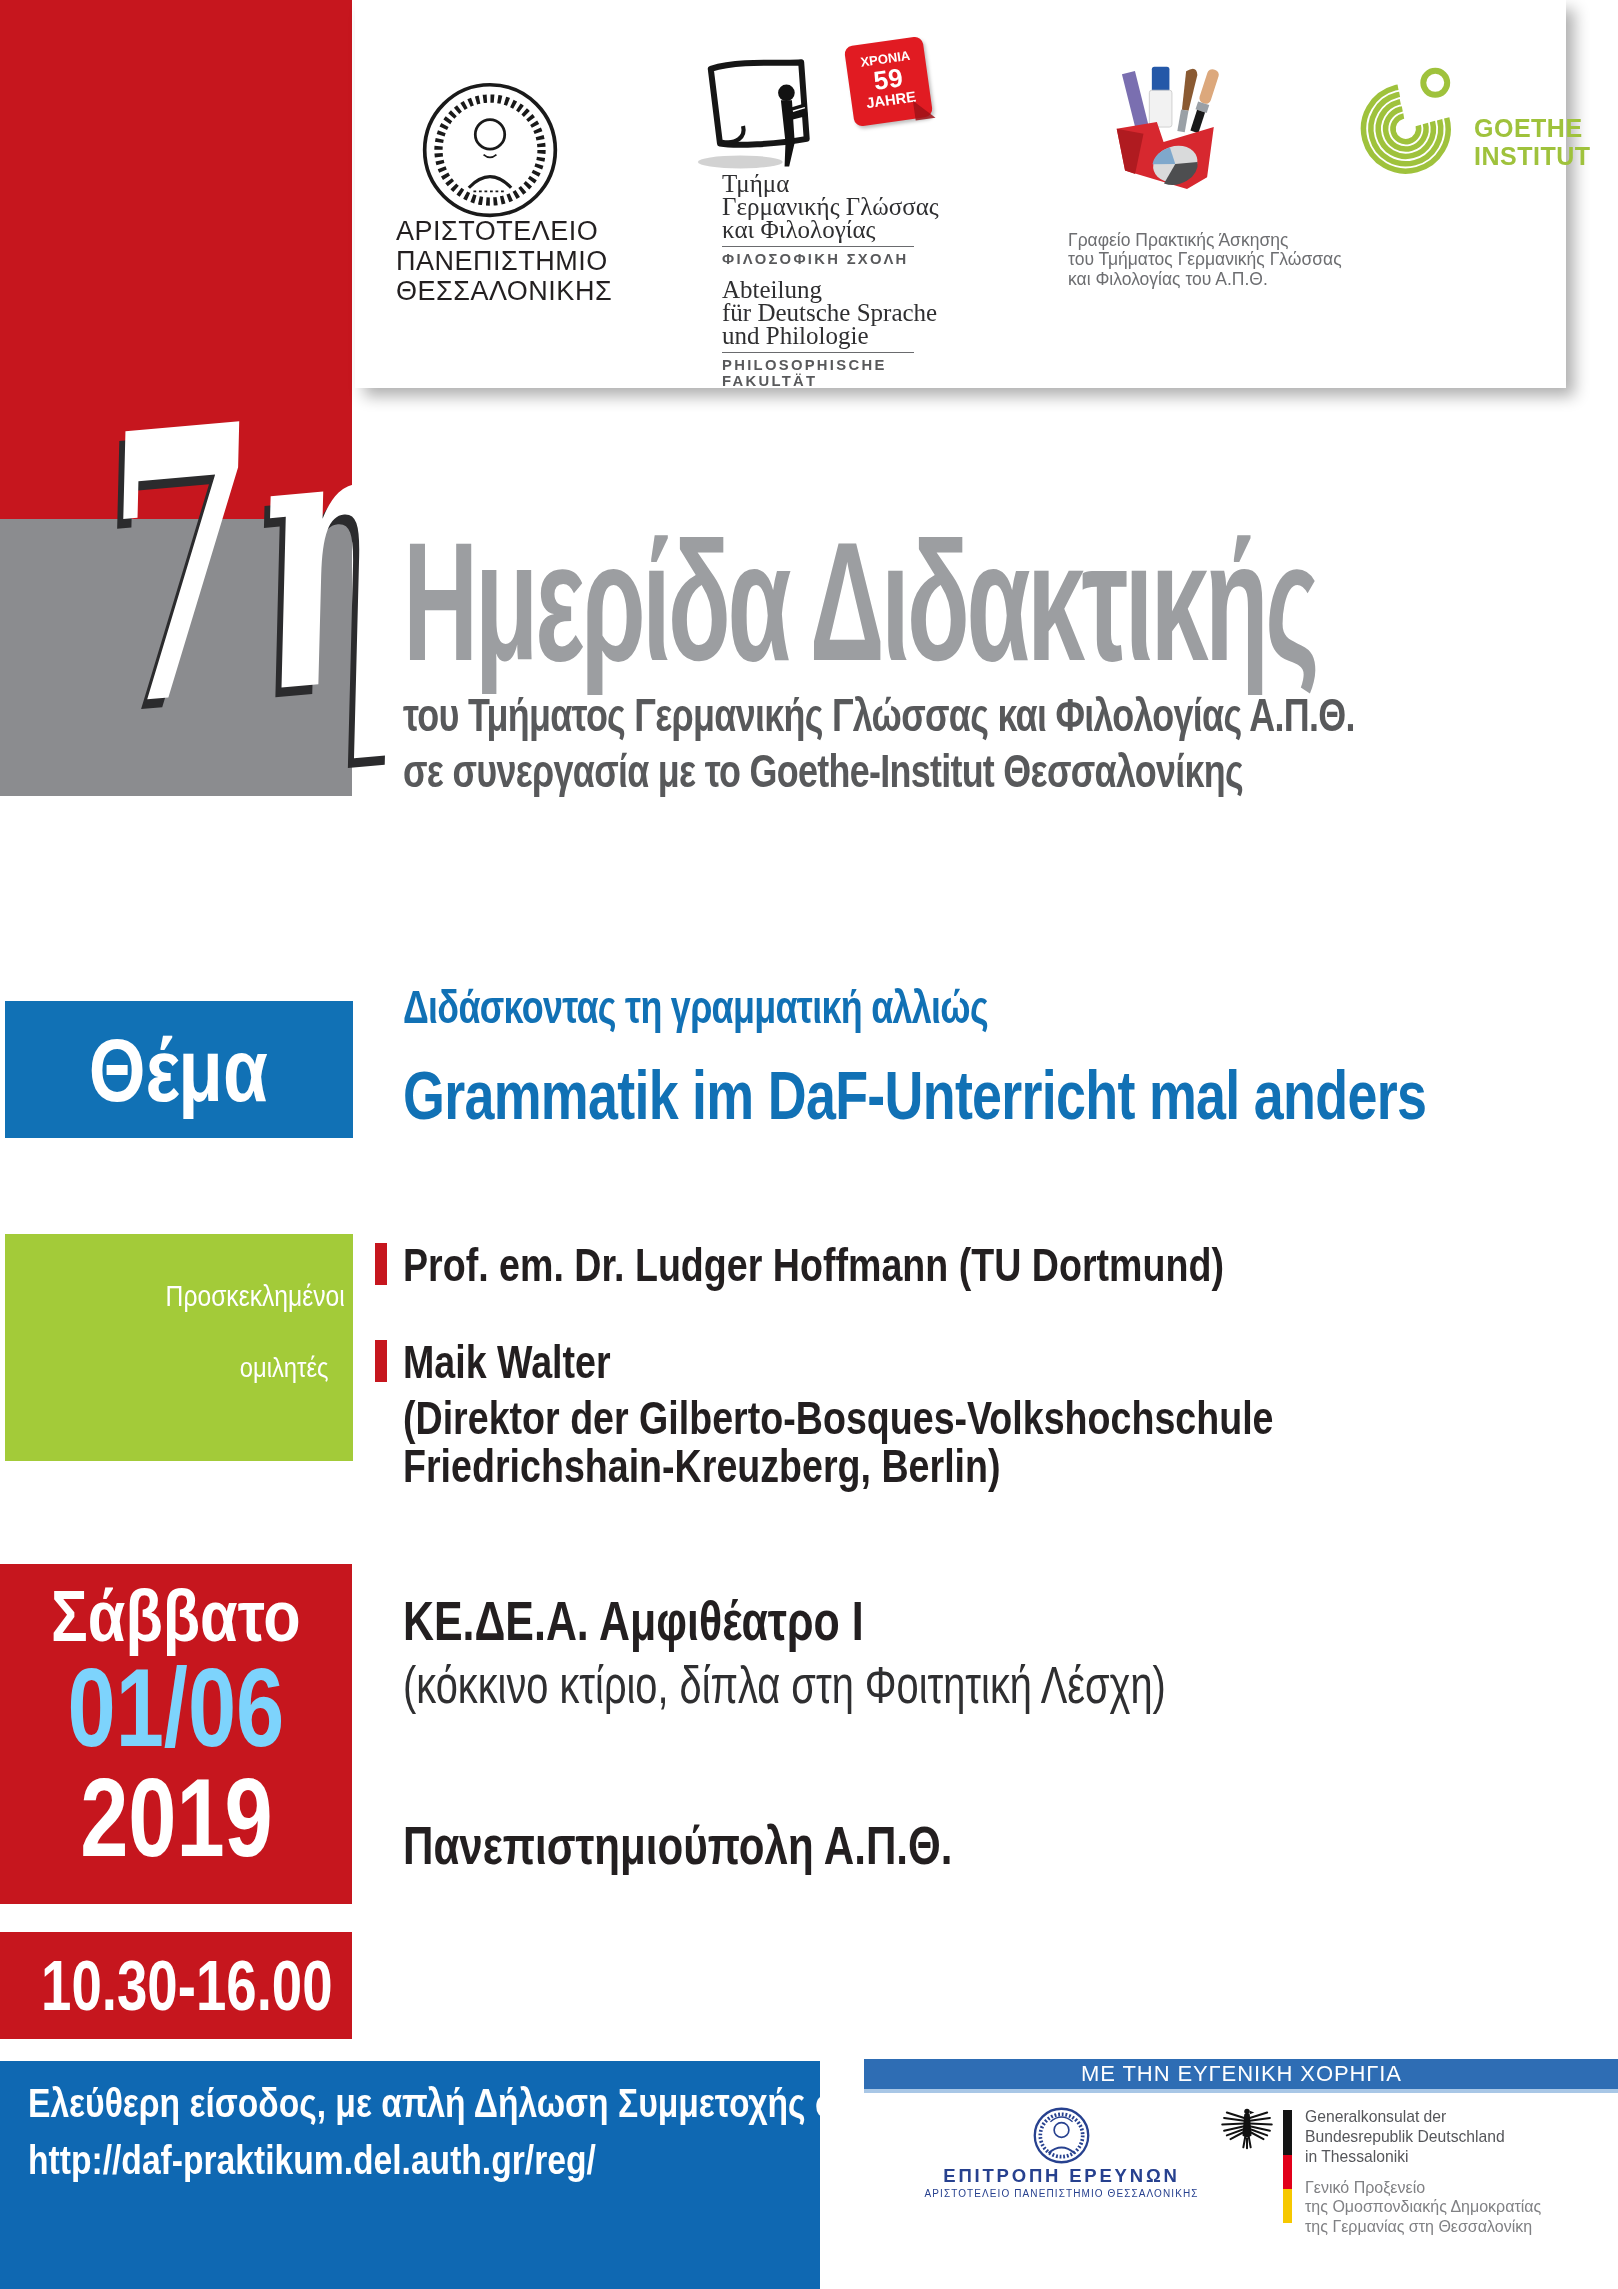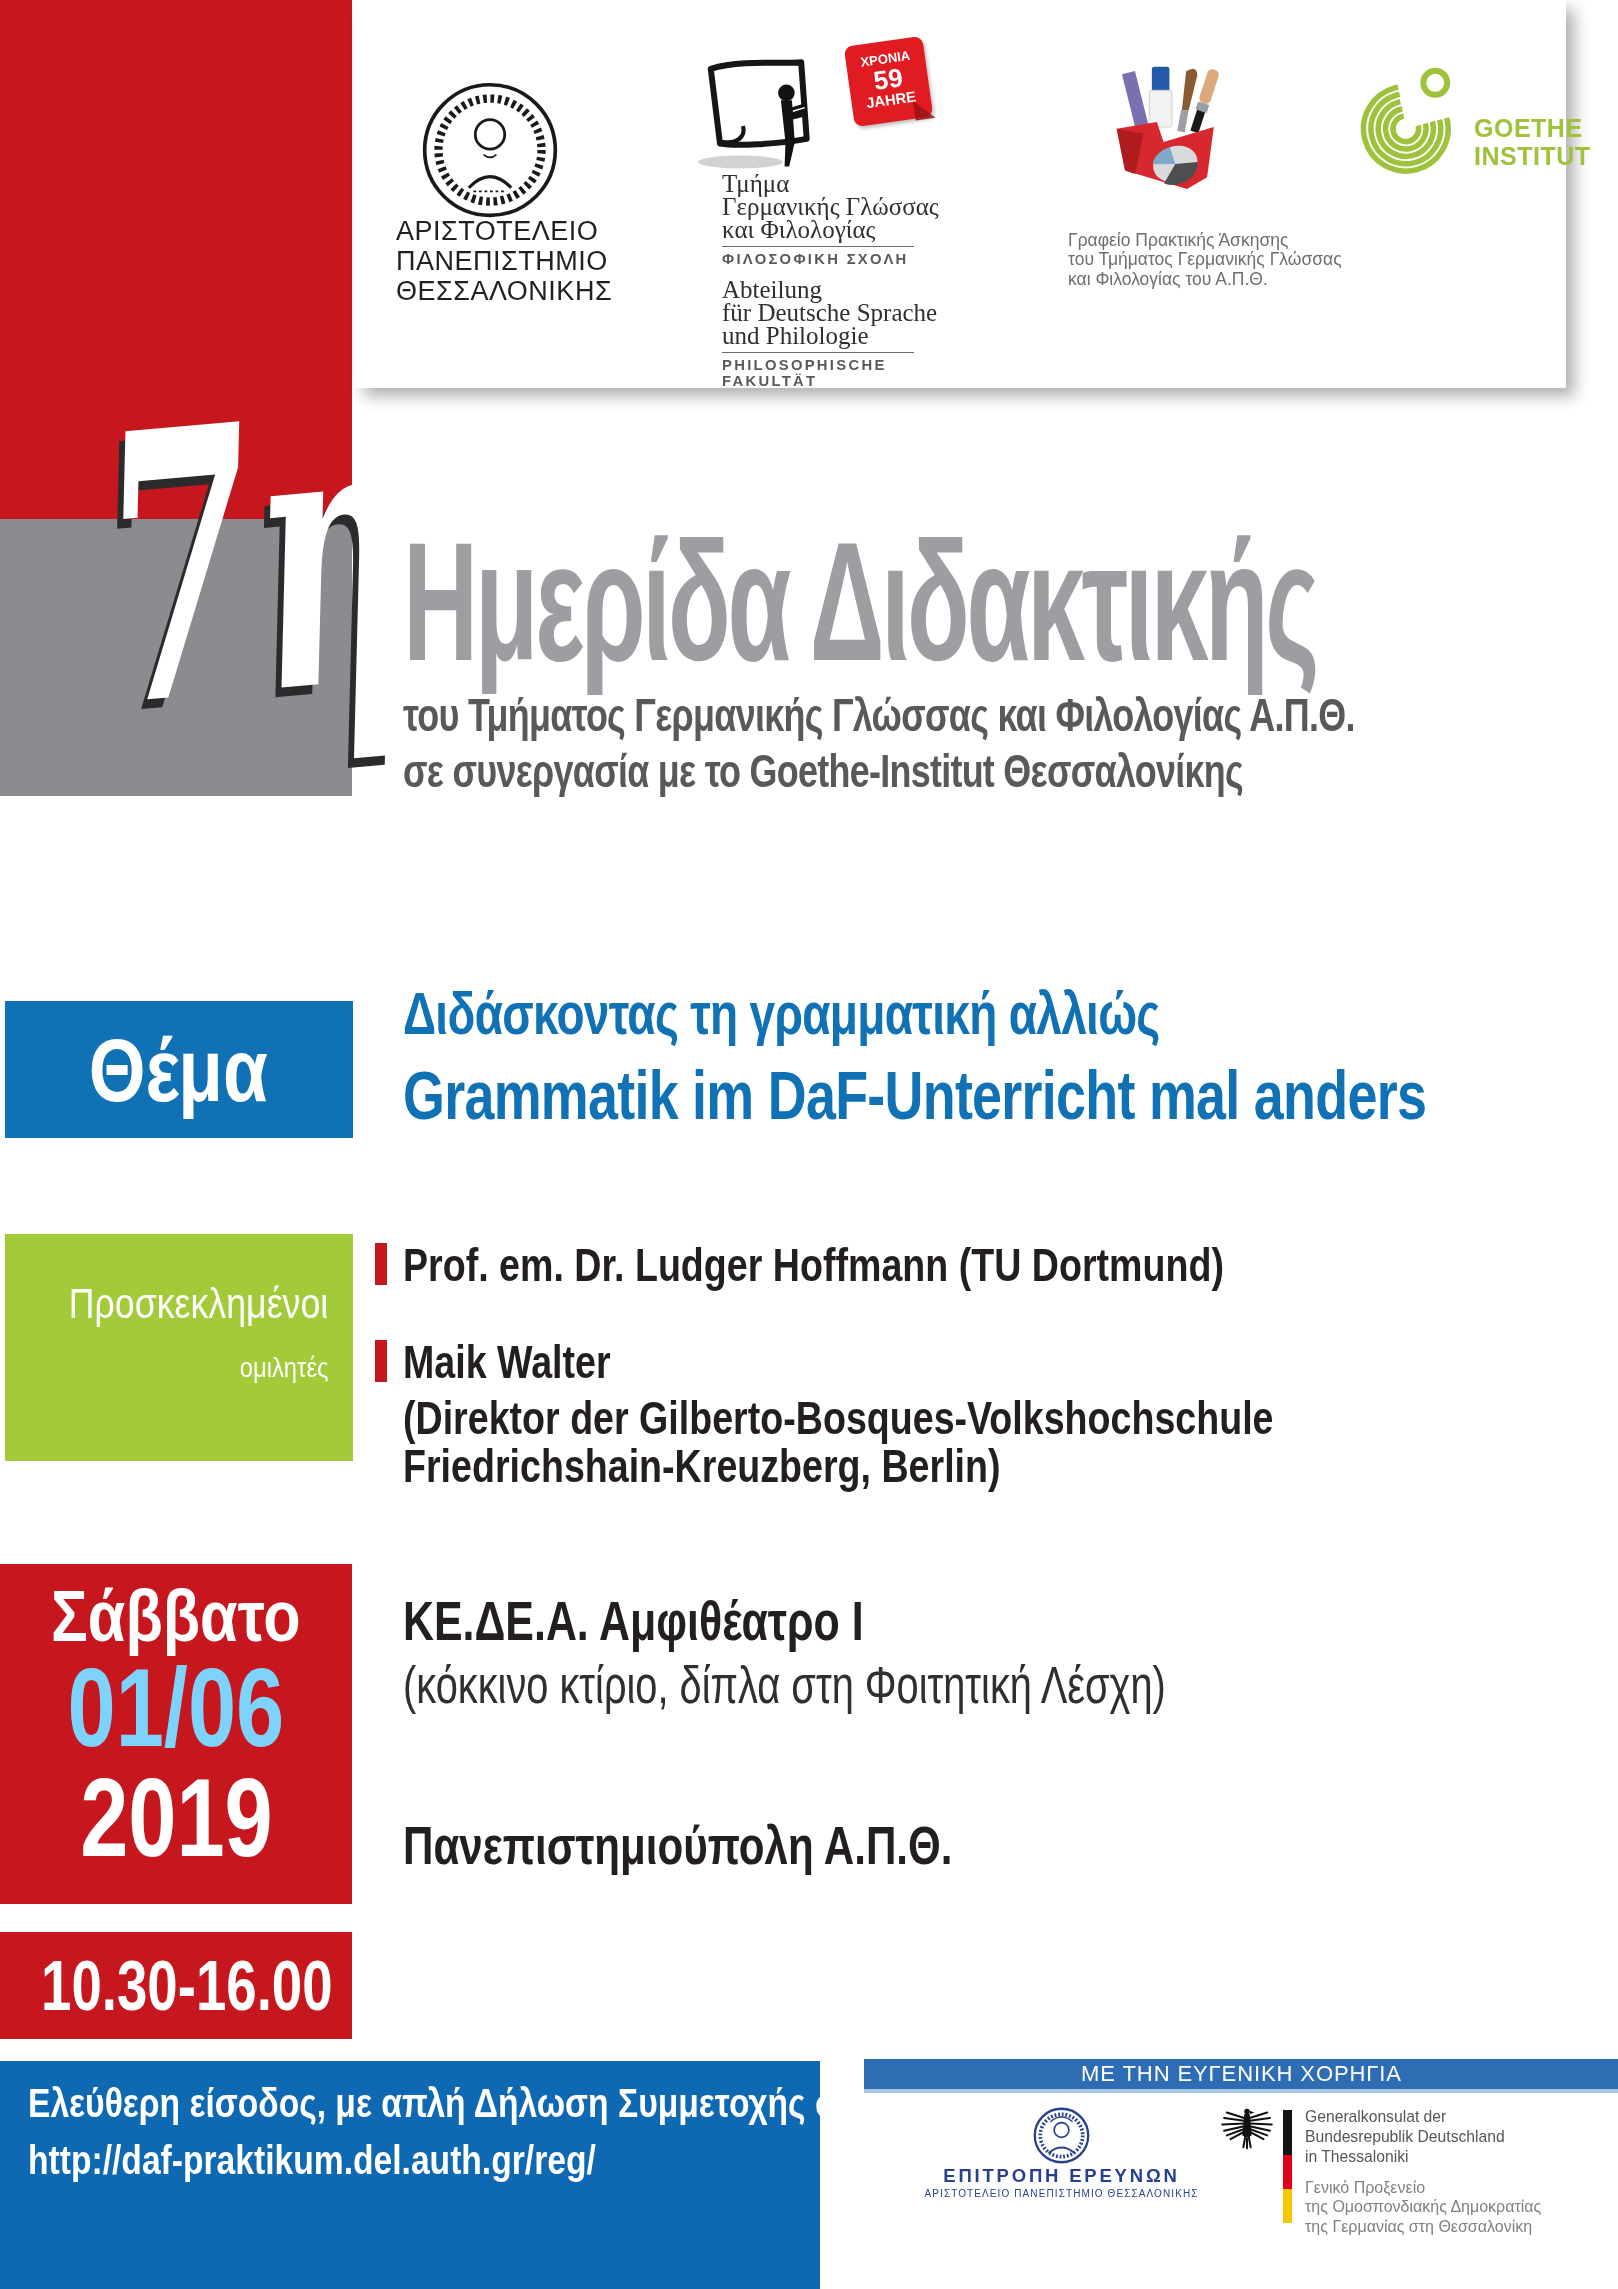--- a/index.html
+++ b/index.html
@@ -75,26 +75,26 @@
   
   #main-title{left:403px;top:506px;font-size:168px;font-weight:bold;letter-spacing:-5.5px;
               color:var(--title-gray);}
   #sub1{left:403px;top:688px;font-size:46px;font-weight:bold;letter-spacing:-0.9px;color:var(--sub-gray);}
   #sub2{left:403px;top:744px;font-size:46px;font-weight:bold;letter-spacing:-0.9px;color:var(--sub-gray);}
 
   
   #theme-box{left:4.6px;top:1001px;width:348px;height:137px;background:var(--blue);
              text-align:center;line-height:137px;}
   #theme-box .lbl{font-size:89px;font-weight:bold;color:#fff;vertical-align:middle;}
-  #theme-gr{left:403px;top:980px;font-size:59px;font-weight:bold;letter-spacing:-0.9px;color:var(--blue);}
+  #theme-gr{left:403px;top:980px;font-size:46px;font-weight:bold;letter-spacing:-0.9px;color:var(--blue);}
   #theme-de{left:403px;top:1056px;font-size:69px;font-weight:bold;letter-spacing:-0.9px;color:var(--blue);}
 
   
   #speakers-box{left:4.6px;top:1234px;width:348px;height:227px;background:var(--green);}
-  #speakers-box .lab1{position:absolute;right:24px;top:46px;font-size:42px;color:#fff;}
+  #speakers-box .lab1{position:absolute;right:8px;top:46px;font-size:29px;color:#fff;}
   #speakers-box .lab2{position:absolute;right:24px;top:118px;font-size:28px;color:#fff;}
   .bullet{width:12px;height:42px;background:var(--red);}
   #bullet1{left:375px;top:1243px;}
   #bullet2{left:375px;top:1340px;}
   .speaker{font-size:47px;font-weight:bold;color:var(--ink);}
   #spk1{left:403px;top:1237px;}
   #spk2{left:403px;top:1334px;}
   #spk2d1{left:403px;top:1390px;}
   #spk2d2{left:403px;top:1438px;}
 

